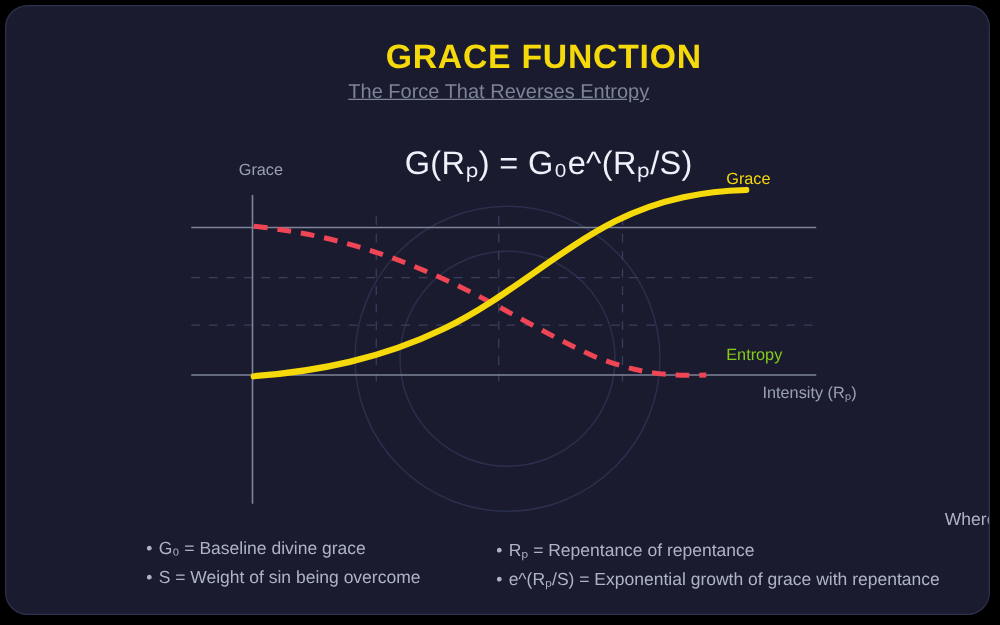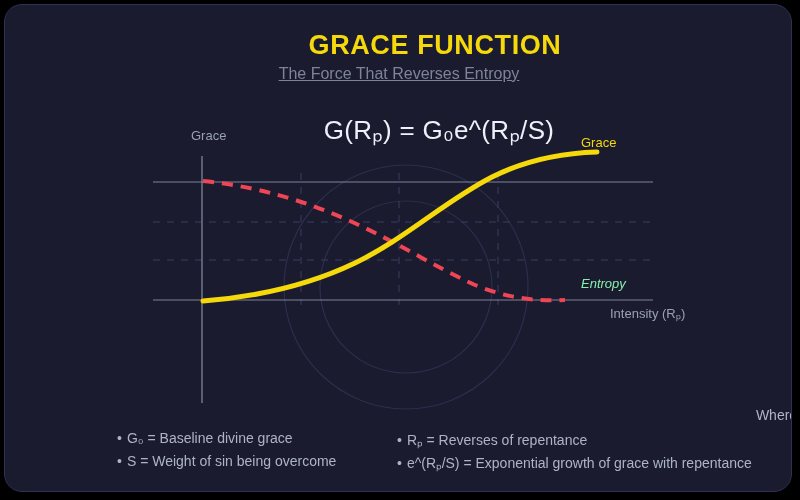--- a/index.html
+++ b/index.html
@@ -78,21 +78,21 @@
     white-space: nowrap;
   }
   #y-axis-label { left: 186px; top: 123px; }
   #x-axis-label { left: 605px; top: 299px; }
   .series-label {
     position: absolute;
     font-size: 13px;
     white-space: nowrap;
   }
   #label-grace { left: 576px; top: 130px; color: #f5d90a; }
-  #label-entropy { left: 576px; top: 271px; color: #86efac; font-style: italic; }
+  #label-entropy { left: 576px; top: 271px; color: #84cc16; }
   #legend {
     position: absolute;
     left: 96px;
     top: 402px;
     width: 700px;
     color: #aeb4c6;
     font-size: 14px;
     text-align: right;
   }
   #legend-heading {
@@ -159,18 +159,18 @@
   <div class="axis-label" id="x-axis-label">Intensity (Rₚ)</div>
 
   <div class="series-label" id="label-grace">Grace</div>
   <div class="series-label" id="label-entropy">Entropy</div>
 
   <div id="legend">
     <div id="legend-heading">Where:</div>
     <div class="legend-grid">
       <div class="legend-item col-a row-0">G₀ = Baseline divine grace</div>
       <div class="legend-item col-a row-1">S = Weight of sin being overcome</div>
-      <div class="legend-item col-b row-0">Rₚ = Reverses of repentance</div>
+      <div class="legend-item col-b row-0">Rₚ = Repentance of repentance</div>
       <div class="legend-item col-b row-1">e^(Rₚ/S) = Exponential growth of grace with repentance</div>
     </div>
   </div>
 
 </div>
 
 </body></html>

